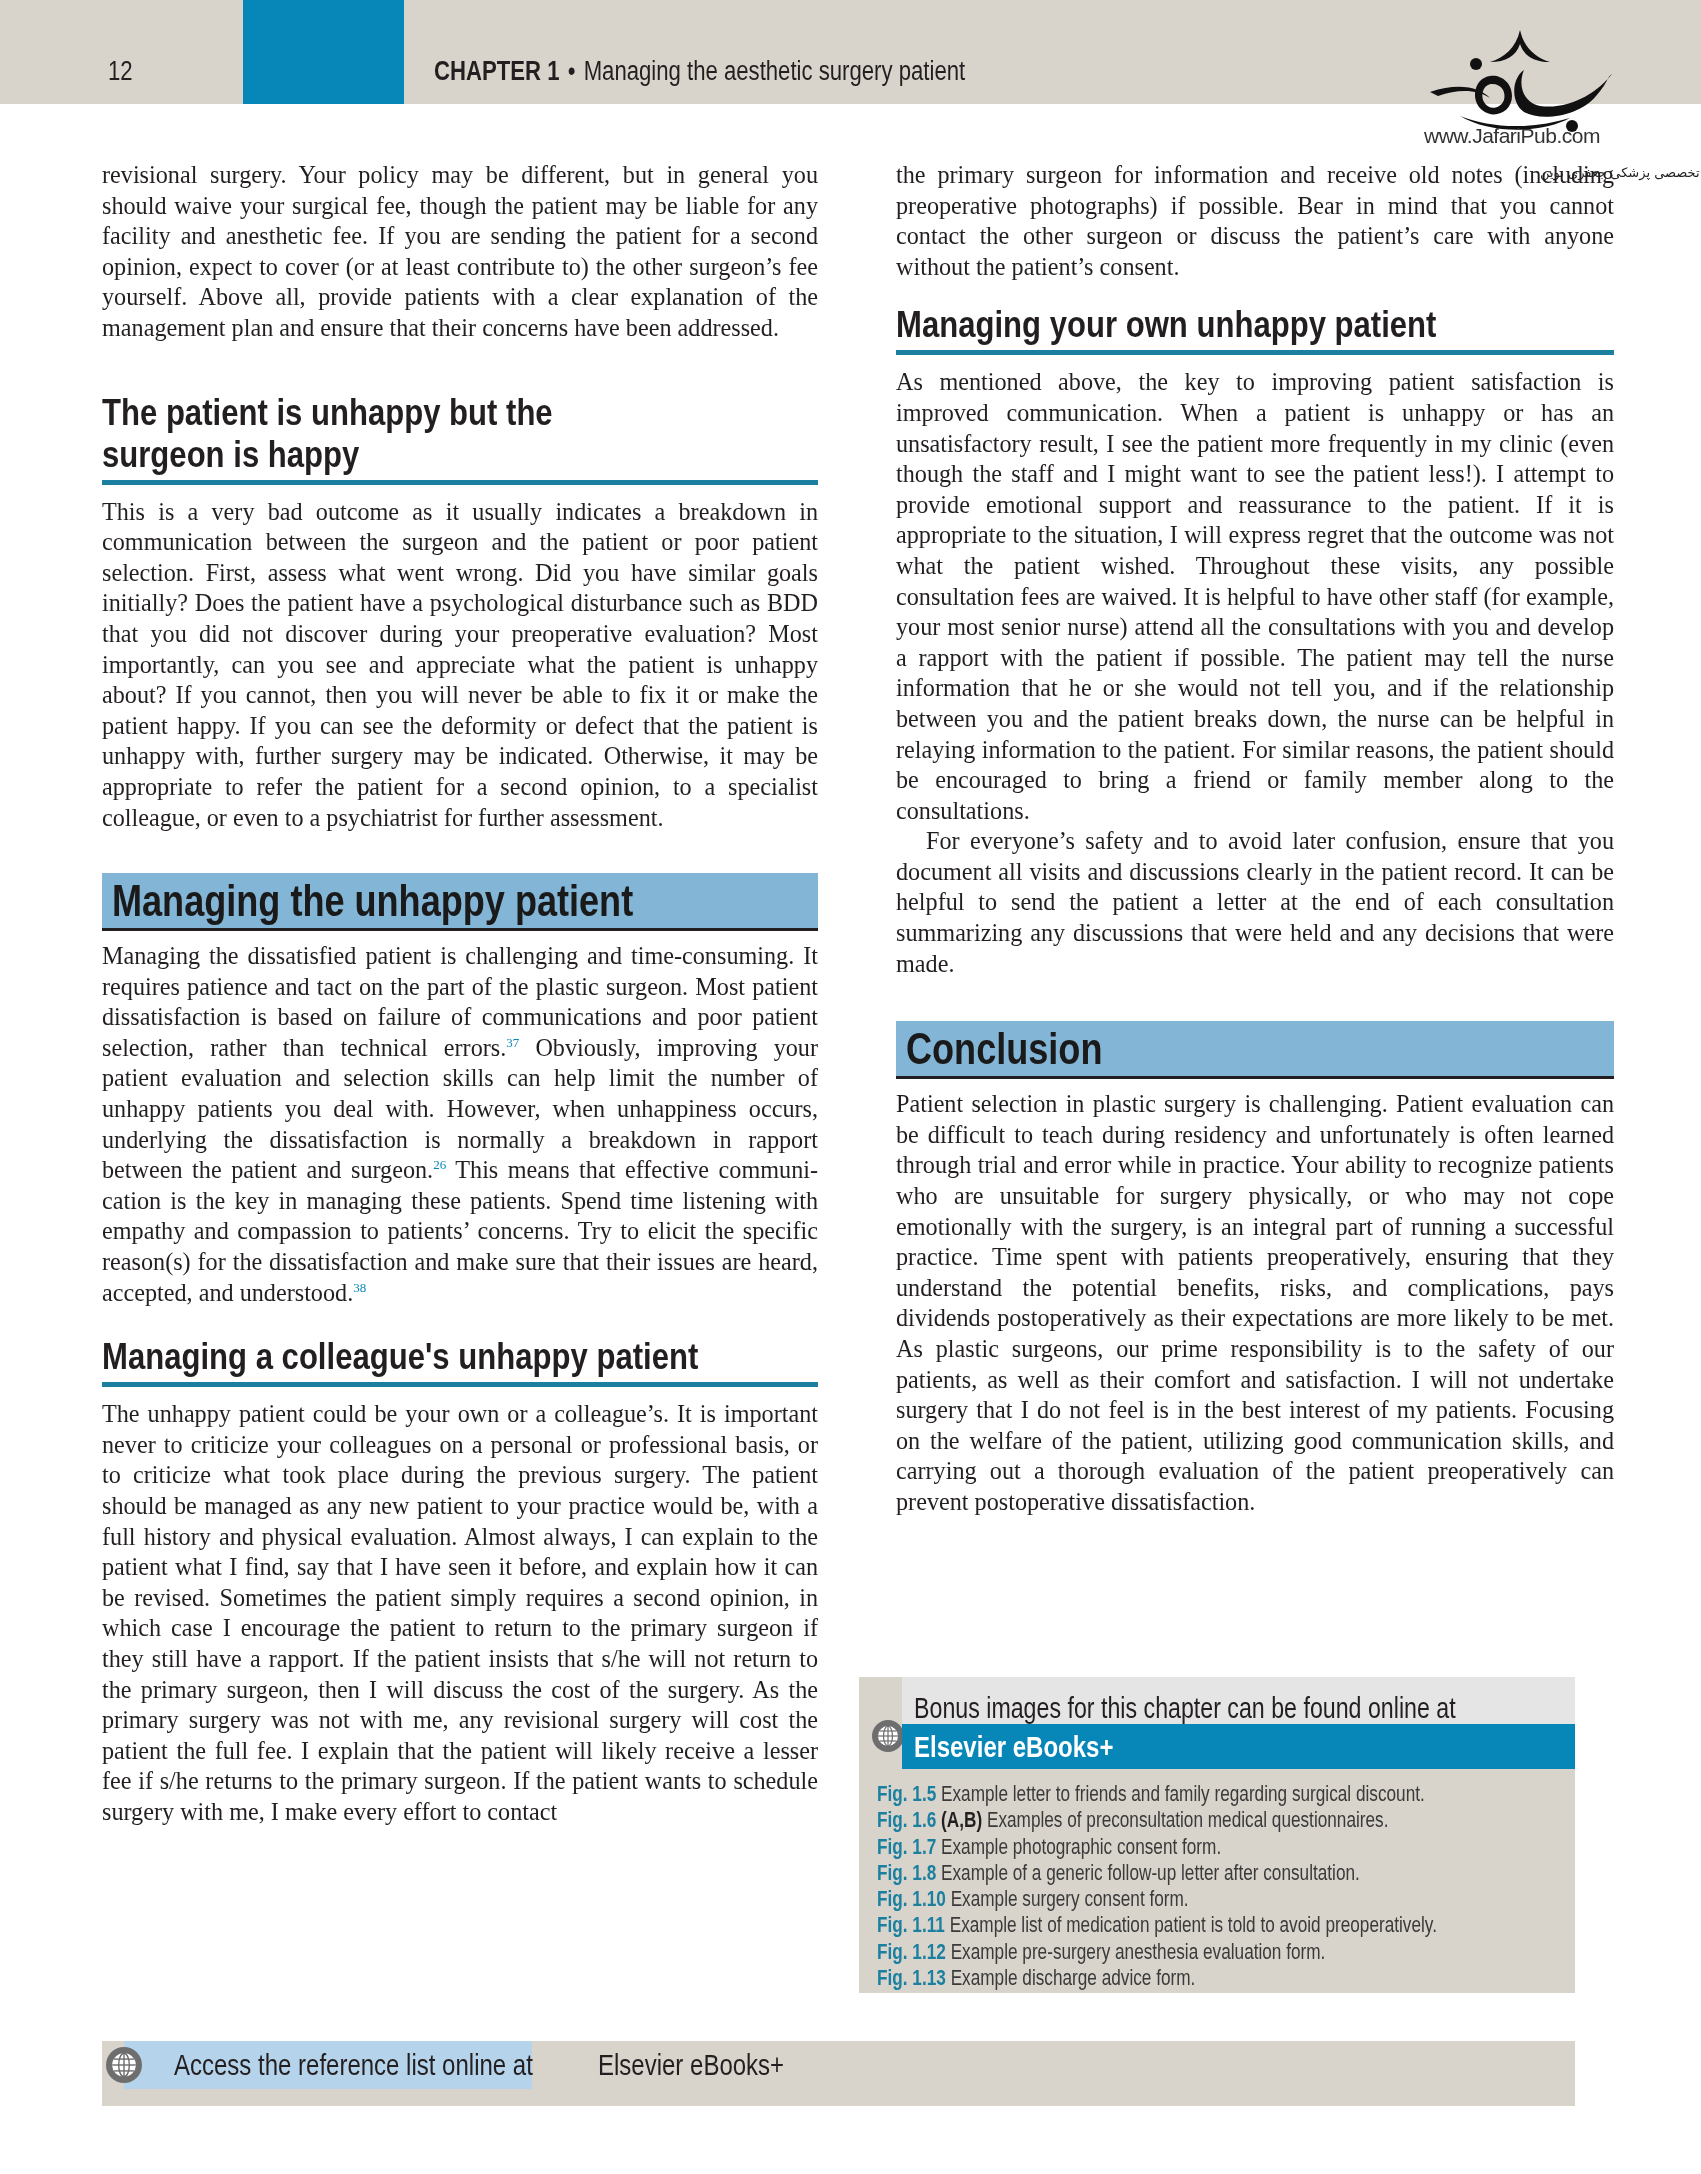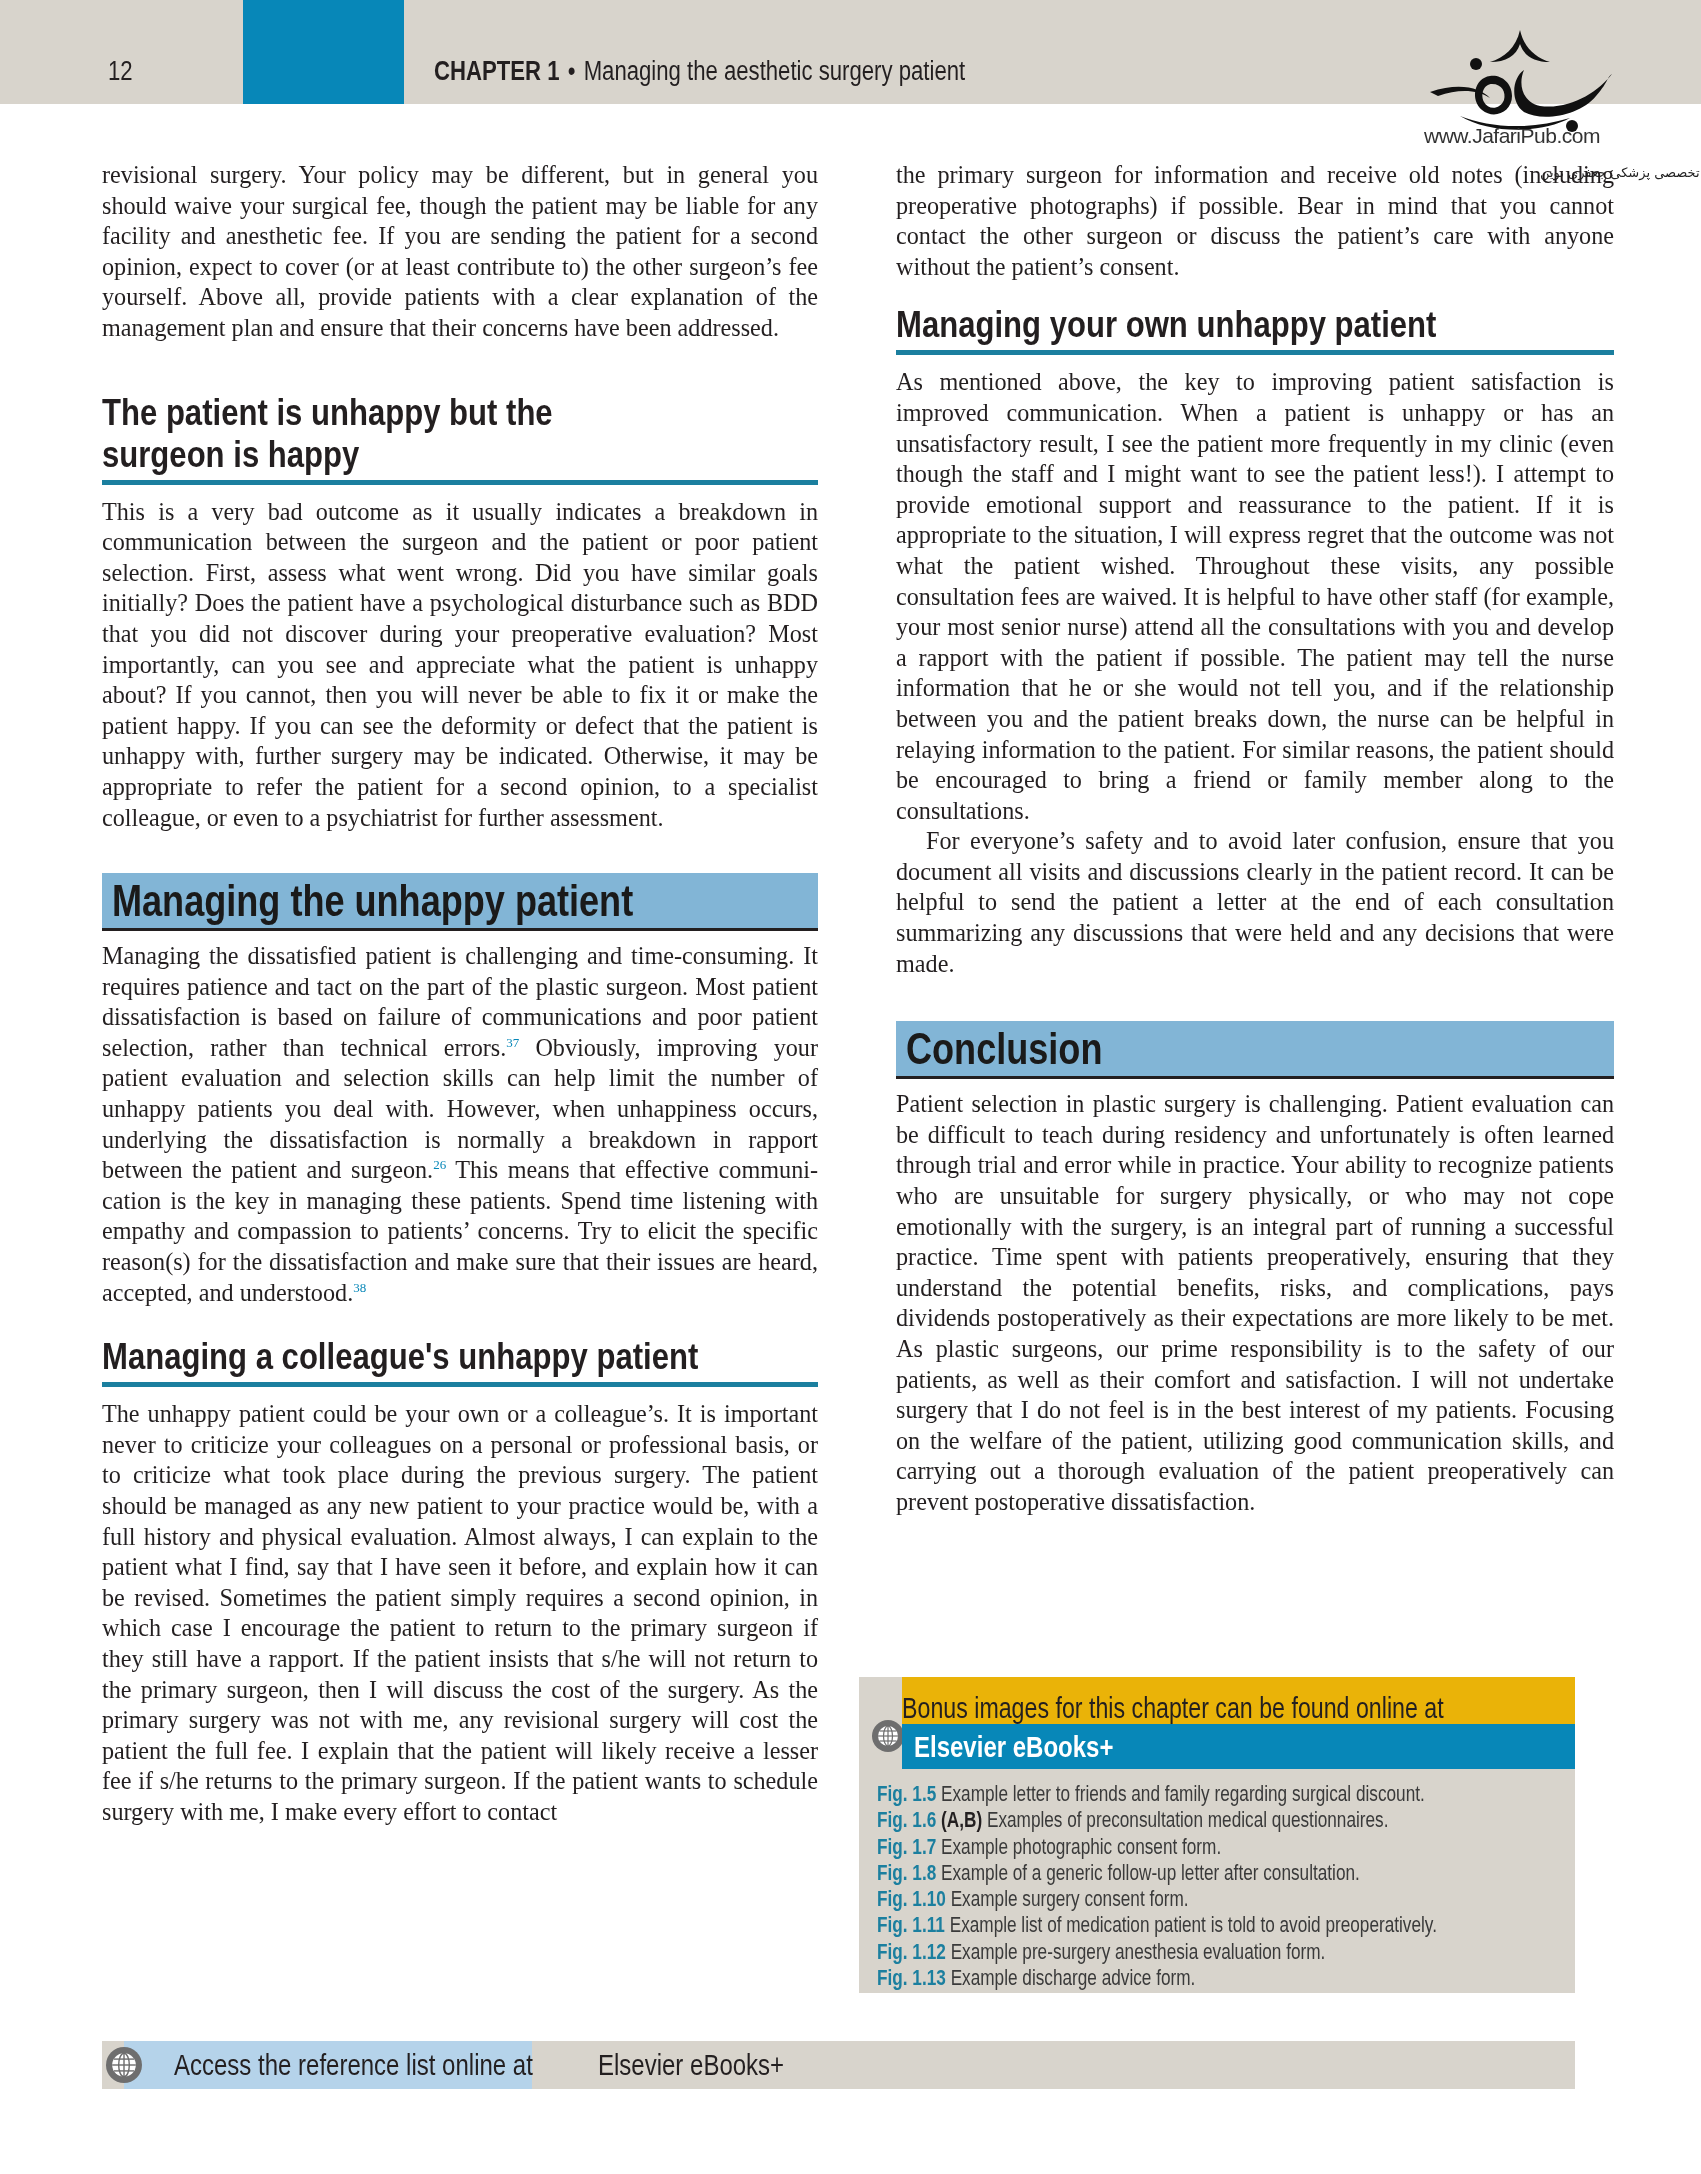--- a/index.html
+++ b/index.html
@@ -30,31 +30,31 @@
 
   .h2 { font-family: "Liberation Sans", sans-serif; font-weight: bold; font-size: 37px; line-height: 42px; color: #231f20; transform: scaleX(0.84); transform-origin: left; white-space: nowrap; }
   .h2-wrap { border-bottom: 5px solid #1b7f9f; padding-bottom: 4px; }
 
   .h1-box { background: #82b5d6; border-bottom: 3px solid #231f20; height: 58px; padding-left: 10px; display: flex; align-items: center; }
   .h1 { font-family: "Liberation Sans", sans-serif; font-weight: bold; font-size: 44px; color: #1a1a1a; transform: scaleX(0.82); transform-origin: left; white-space: nowrap; }
 
   
   .bonus-box { position: absolute; left: 859px; top: 1677px; width: 716px; height: 316px; background: #d8d4cc; }
   .bonus-icon { position: absolute; left: 13px; top: 43px; width: 32px; height: 32px; border-radius: 50%; background: #6e6e6e; display: flex; align-items: center; justify-content: center; }
-  .bonus-top { position: absolute; left: 43px; top: 0; width: 673px; height: 63px; background: #eab308; display: flex; align-items: center; }
+  .bonus-top { position: absolute; left: 43px; top: 0; width: 673px; height: 63px; background: #e5e5e5; padding-left: 12px; display: flex; align-items: center; }
   .bonus-top span { font-family: "Liberation Sans", sans-serif; font-size: 29px; color: #231f20; transform: scaleX(0.8); transform-origin: left; white-space: nowrap; display: inline-block; }
   .bonus-brand { position: absolute; left: 43px; top: 47px; width: 673px; height: 45px; background: #0787b8; padding-left: 12px; display: flex; align-items: center; }
   .bonus-brand span { font-family: "Liberation Sans", sans-serif; font-weight: bold; font-size: 30px; color: #ffffff; transform: scaleX(0.8); transform-origin: left; white-space: nowrap; display: inline-block; }
   .fig-list { position: absolute; left: 18px; top: 104px; list-style: none; }
   .fig-item { font-family: "Liberation Sans", sans-serif; font-size: 21.5px; line-height: 26.3px; color: #3a3a3a; white-space: nowrap; transform: scaleX(0.8); transform-origin: left; }
   .fig-num { color: #1b7f9f; font-weight: bold; }
   .fig-tag { color: #231f20; font-weight: bold; }
 
   
-  .ref-bar { position: absolute; left: 102px; top: 2041px; width: 1473px; height: 48px; background: #d8d4cc; }
+  .ref-bar { position: absolute; left: 102px; top: 2041px; width: 1473px; height: 65px; background: #d8d4cc; }
   .ref-icon { position: absolute; left: 4px; top: 6px; width: 36px; height: 36px; border-radius: 50%; background: #6e6e6e; display: flex; align-items: center; justify-content: center; }
   .ref-label-box { position: absolute; left: 22px; top: 0; width: 408px; height: 48px; background: #b5d3ea; padding-left: 50px; display: flex; align-items: center; }
   .ref-label-box span, .ref-link span { font-family: "Liberation Sans", sans-serif; font-size: 30px; color: #231f20; transform: scaleX(0.8); transform-origin: left; white-space: nowrap; display: inline-block; }
   .ref-link { position: absolute; left: 496px; top: 0; height: 48px; display: flex; align-items: center; }
 </style>
 </head>
 <body>
 
 <div class="running-header">
   <div class="header-accent"></div>

